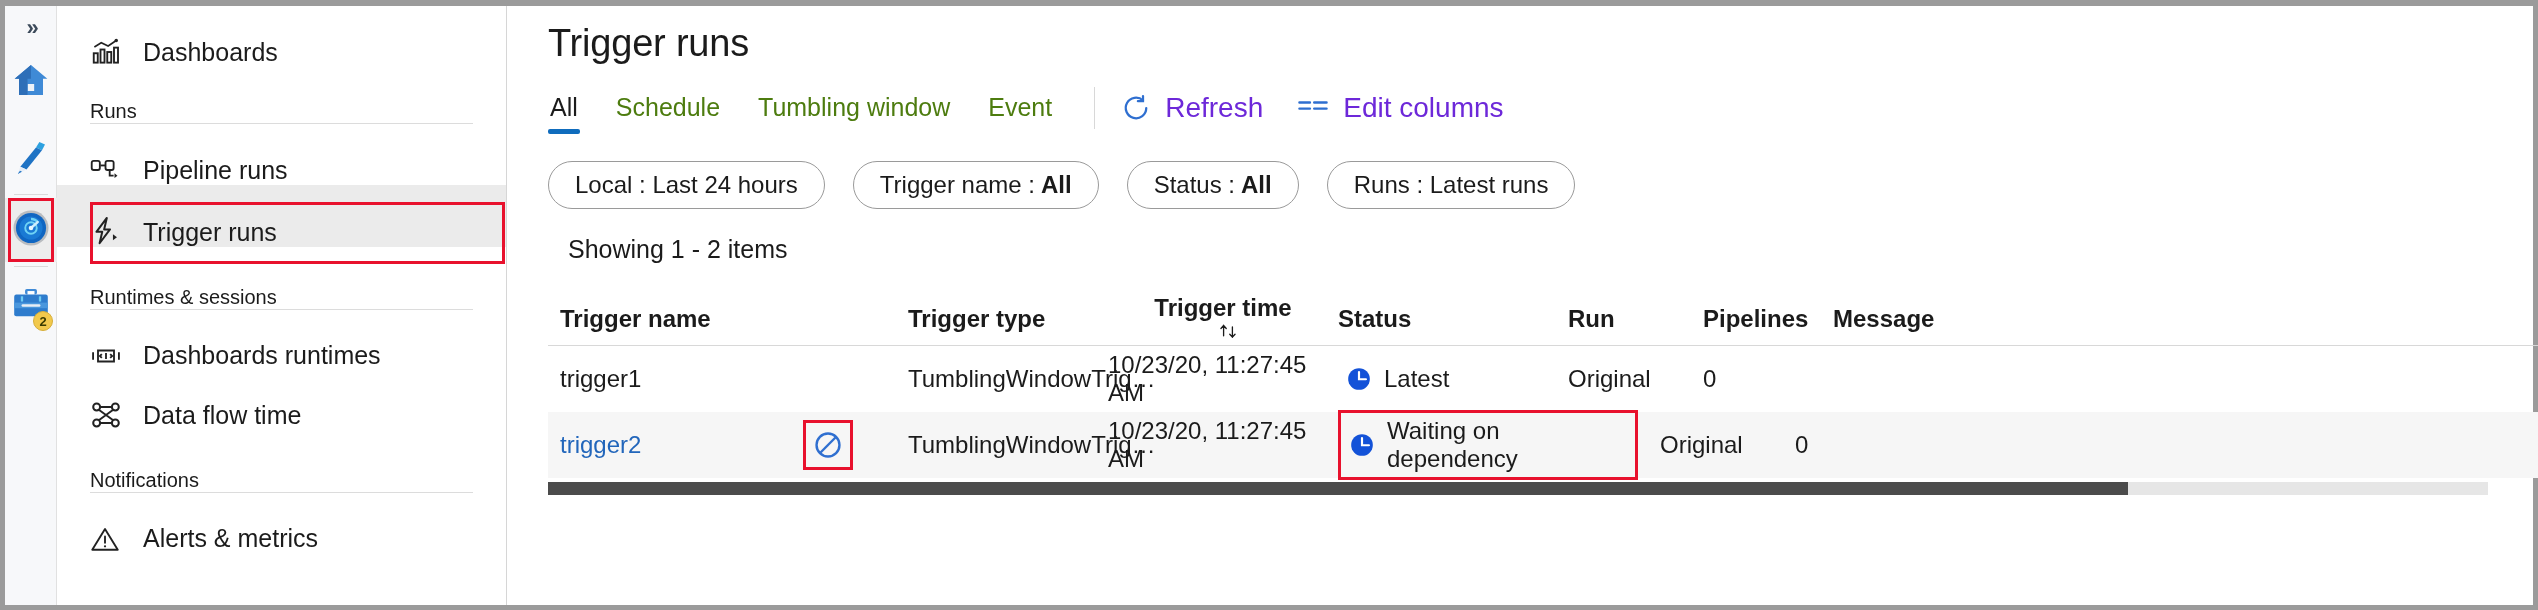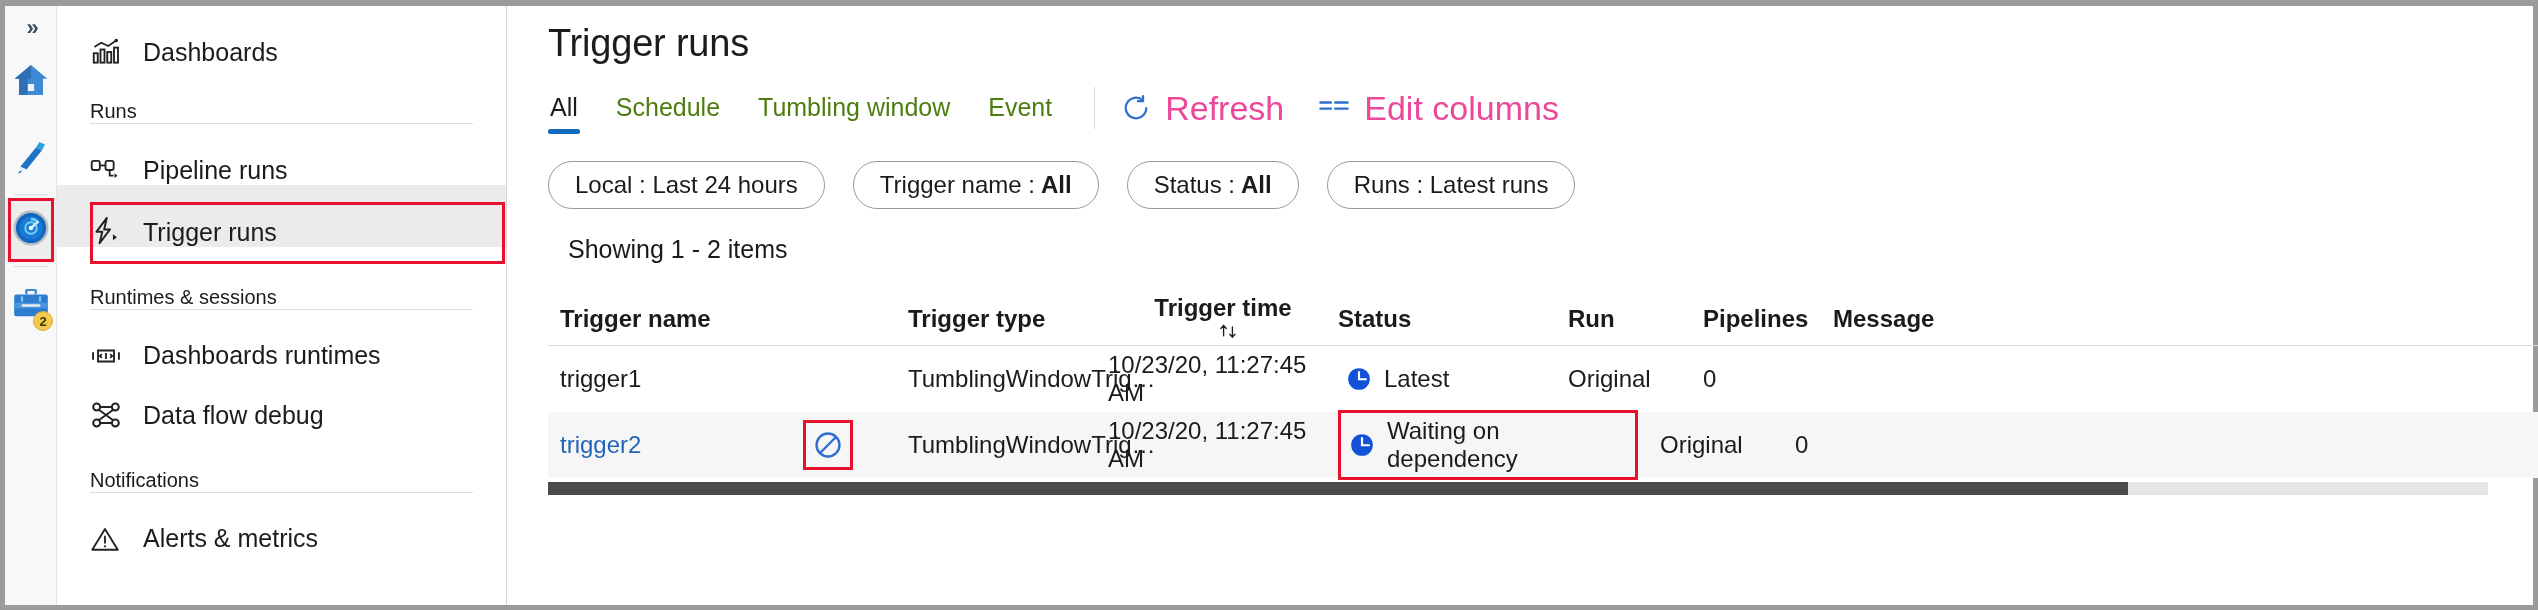--- a/index.html
+++ b/index.html
@@ -183,22 +183,22 @@
     margin-right: 34px;
     padding-bottom: 10px;
     cursor: pointer;
   }
   .tool-btn .glyph {
     margin-right: 14px;
     display: flex;
     align-items: center;
   }
   .tool-btn .lbl {
-    font-size: 34px;
-    color: #ec4899;
+    font-size: 28px;
+    color: #6d28d9;
   }
 
   
   .filters {
     margin-top: 22px;
     display: flex;
     align-items: flex-end;
   }
   .pill {
     height: 48px;
@@ -410,21 +410,21 @@
     <div class="nav-row" style="height:60px">
       <span class="ico">
         <svg width="32" height="30" viewBox="0 0 24 22" fill="none" stroke="#222" stroke-width="1.5">
           <circle cx="5" cy="5" r="2.6"></circle>
           <circle cx="19" cy="5" r="2.6"></circle>
           <circle cx="5" cy="17" r="2.6"></circle>
           <circle cx="19" cy="17" r="2.6"></circle>
           <path d="M7.6 5h8.8M7.6 17h8.8M6.6 7.1l10.8 7.8M17.4 7.1 6.6 14.9"></path>
         </svg>
       </span>
-      <span>Data flow debug</span>
+      <span>Data flow time</span>
     </div>
 
     <div class="nav-group" style="height:62px">
       <span>Notifications</span>
     </div>
     <div class="nav-rule"></div>
 
     <div class="nav-row" style="height:60px">
       <span class="ico">
         <svg width="30" height="28" viewBox="0 0 24 22" fill="none" stroke="#222" stroke-width="1.5" stroke-linejoin="round">

